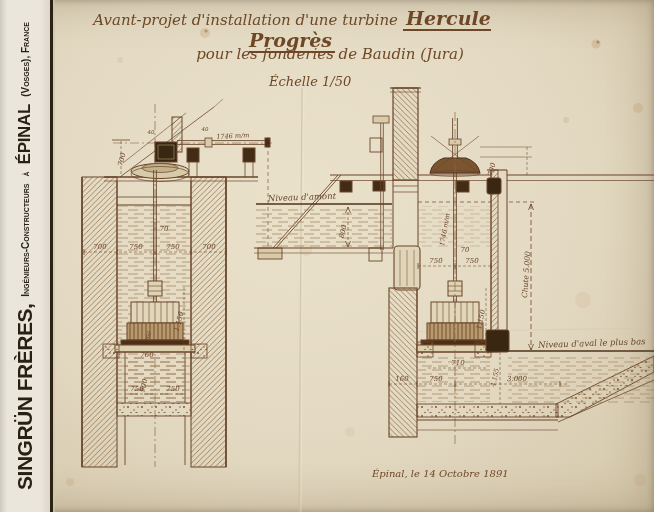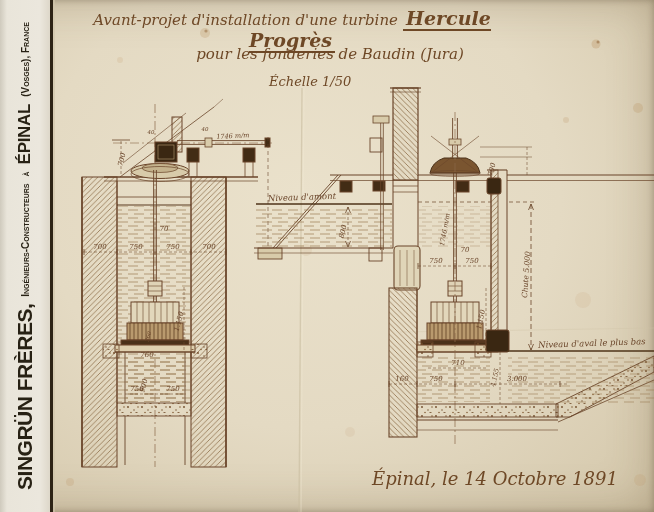--- a/index.html
+++ b/index.html
@@ -18,21 +18,21 @@
   .fname{font-size:21px;font-weight:bold;letter-spacing:-.5px;}
   .frole{font-size:10px;font-weight:bold;font-variant:small-caps;letter-spacing:0;}
   .fcity{font-size:17px;font-weight:bold;letter-spacing:-.3px;}
   .fsuffix{font-size:10px;font-weight:bold;font-variant:small-caps;}
   .ink{color:#6e4826;font-family:"DejaVu Serif",serif;font-style:italic;}
   .title1{position:absolute;top:7px;left:54px;width:476px;text-align:center;}
   .t-prefix{font-size:15px;}
   .t-turbine{font-size:19px;font-weight:bold;border-bottom:2px solid #6e4826;padding:0 3px;}
   .title2{position:absolute;top:45px;left:54px;width:552px;text-align:center;font-size:15px;}
   .scale{position:absolute;top:74px;left:269px;font-size:13px;}
-  .date{position:absolute;top:468px;left:372px;font-size:18px;}
+  .date{position:absolute;top:468px;left:372px;font-size:10px;}
   svg{position:absolute;left:0;top:0;}
   svg text{font-family:"DejaVu Serif",serif;font-style:italic;fill:#6a452a;}
 </style>
 </head>
 <body>
 
 <div class="page">
 
   <div class="strip"></div>
   <div class="sep"></div>

